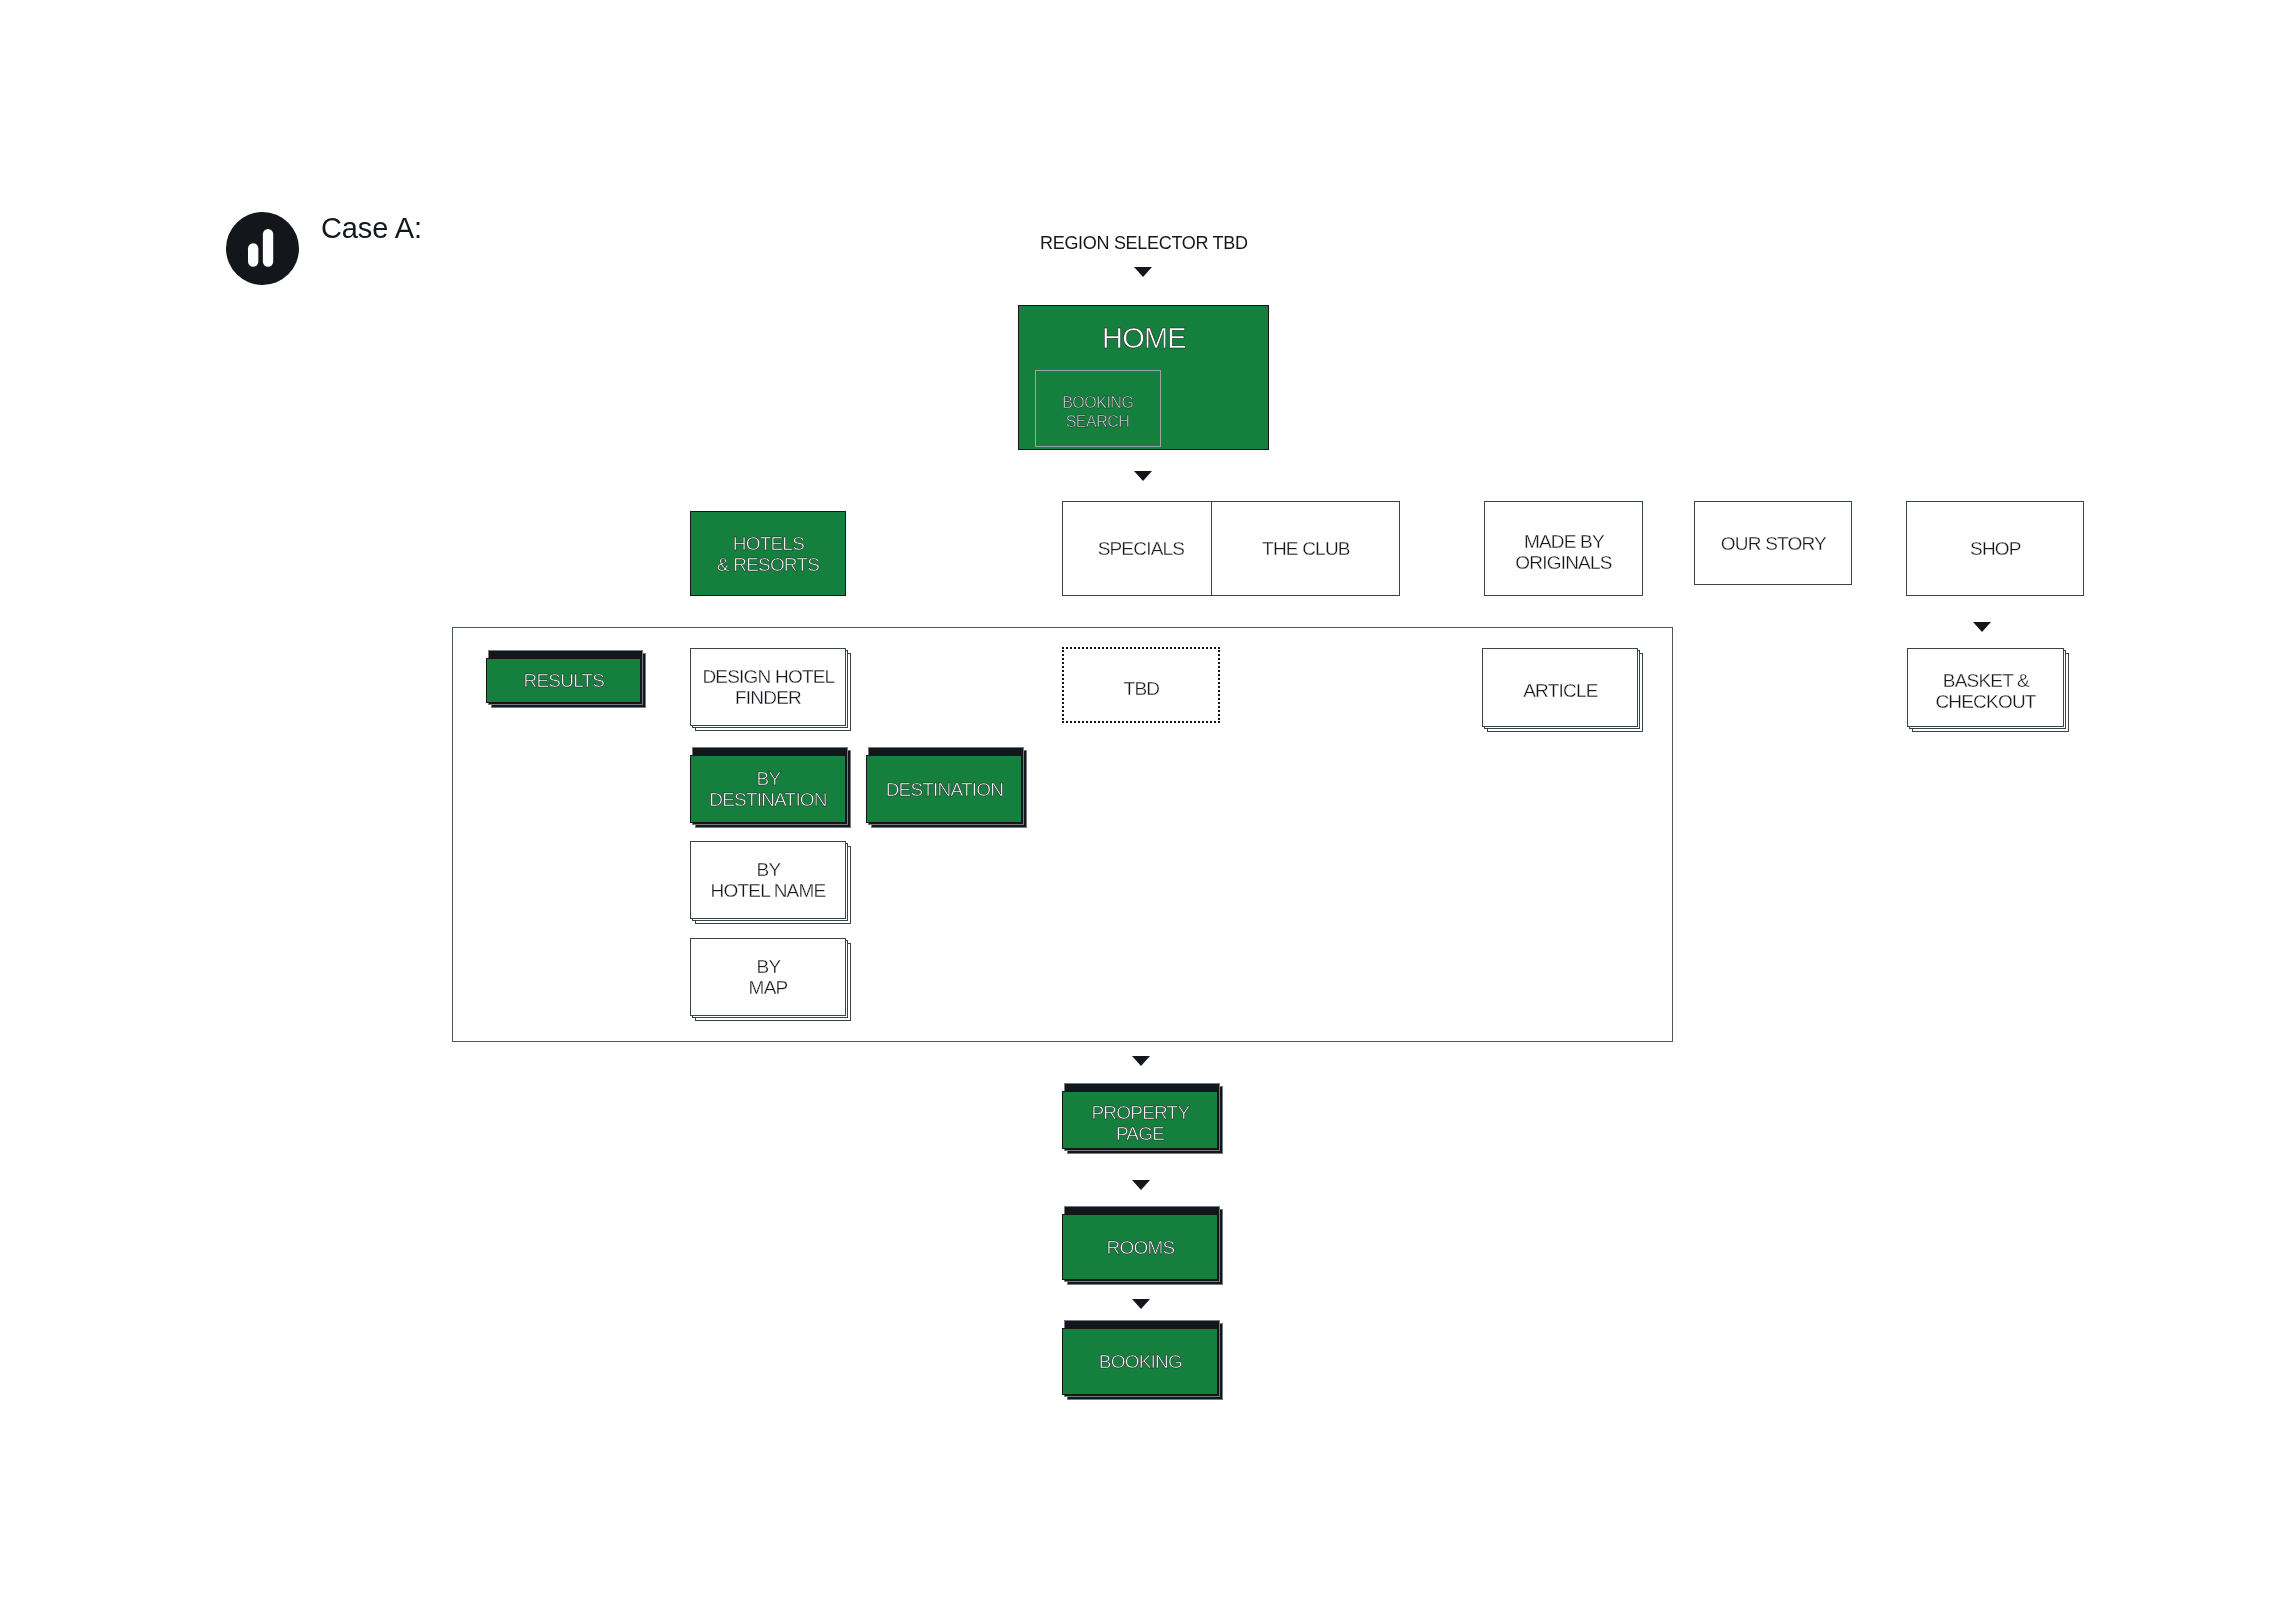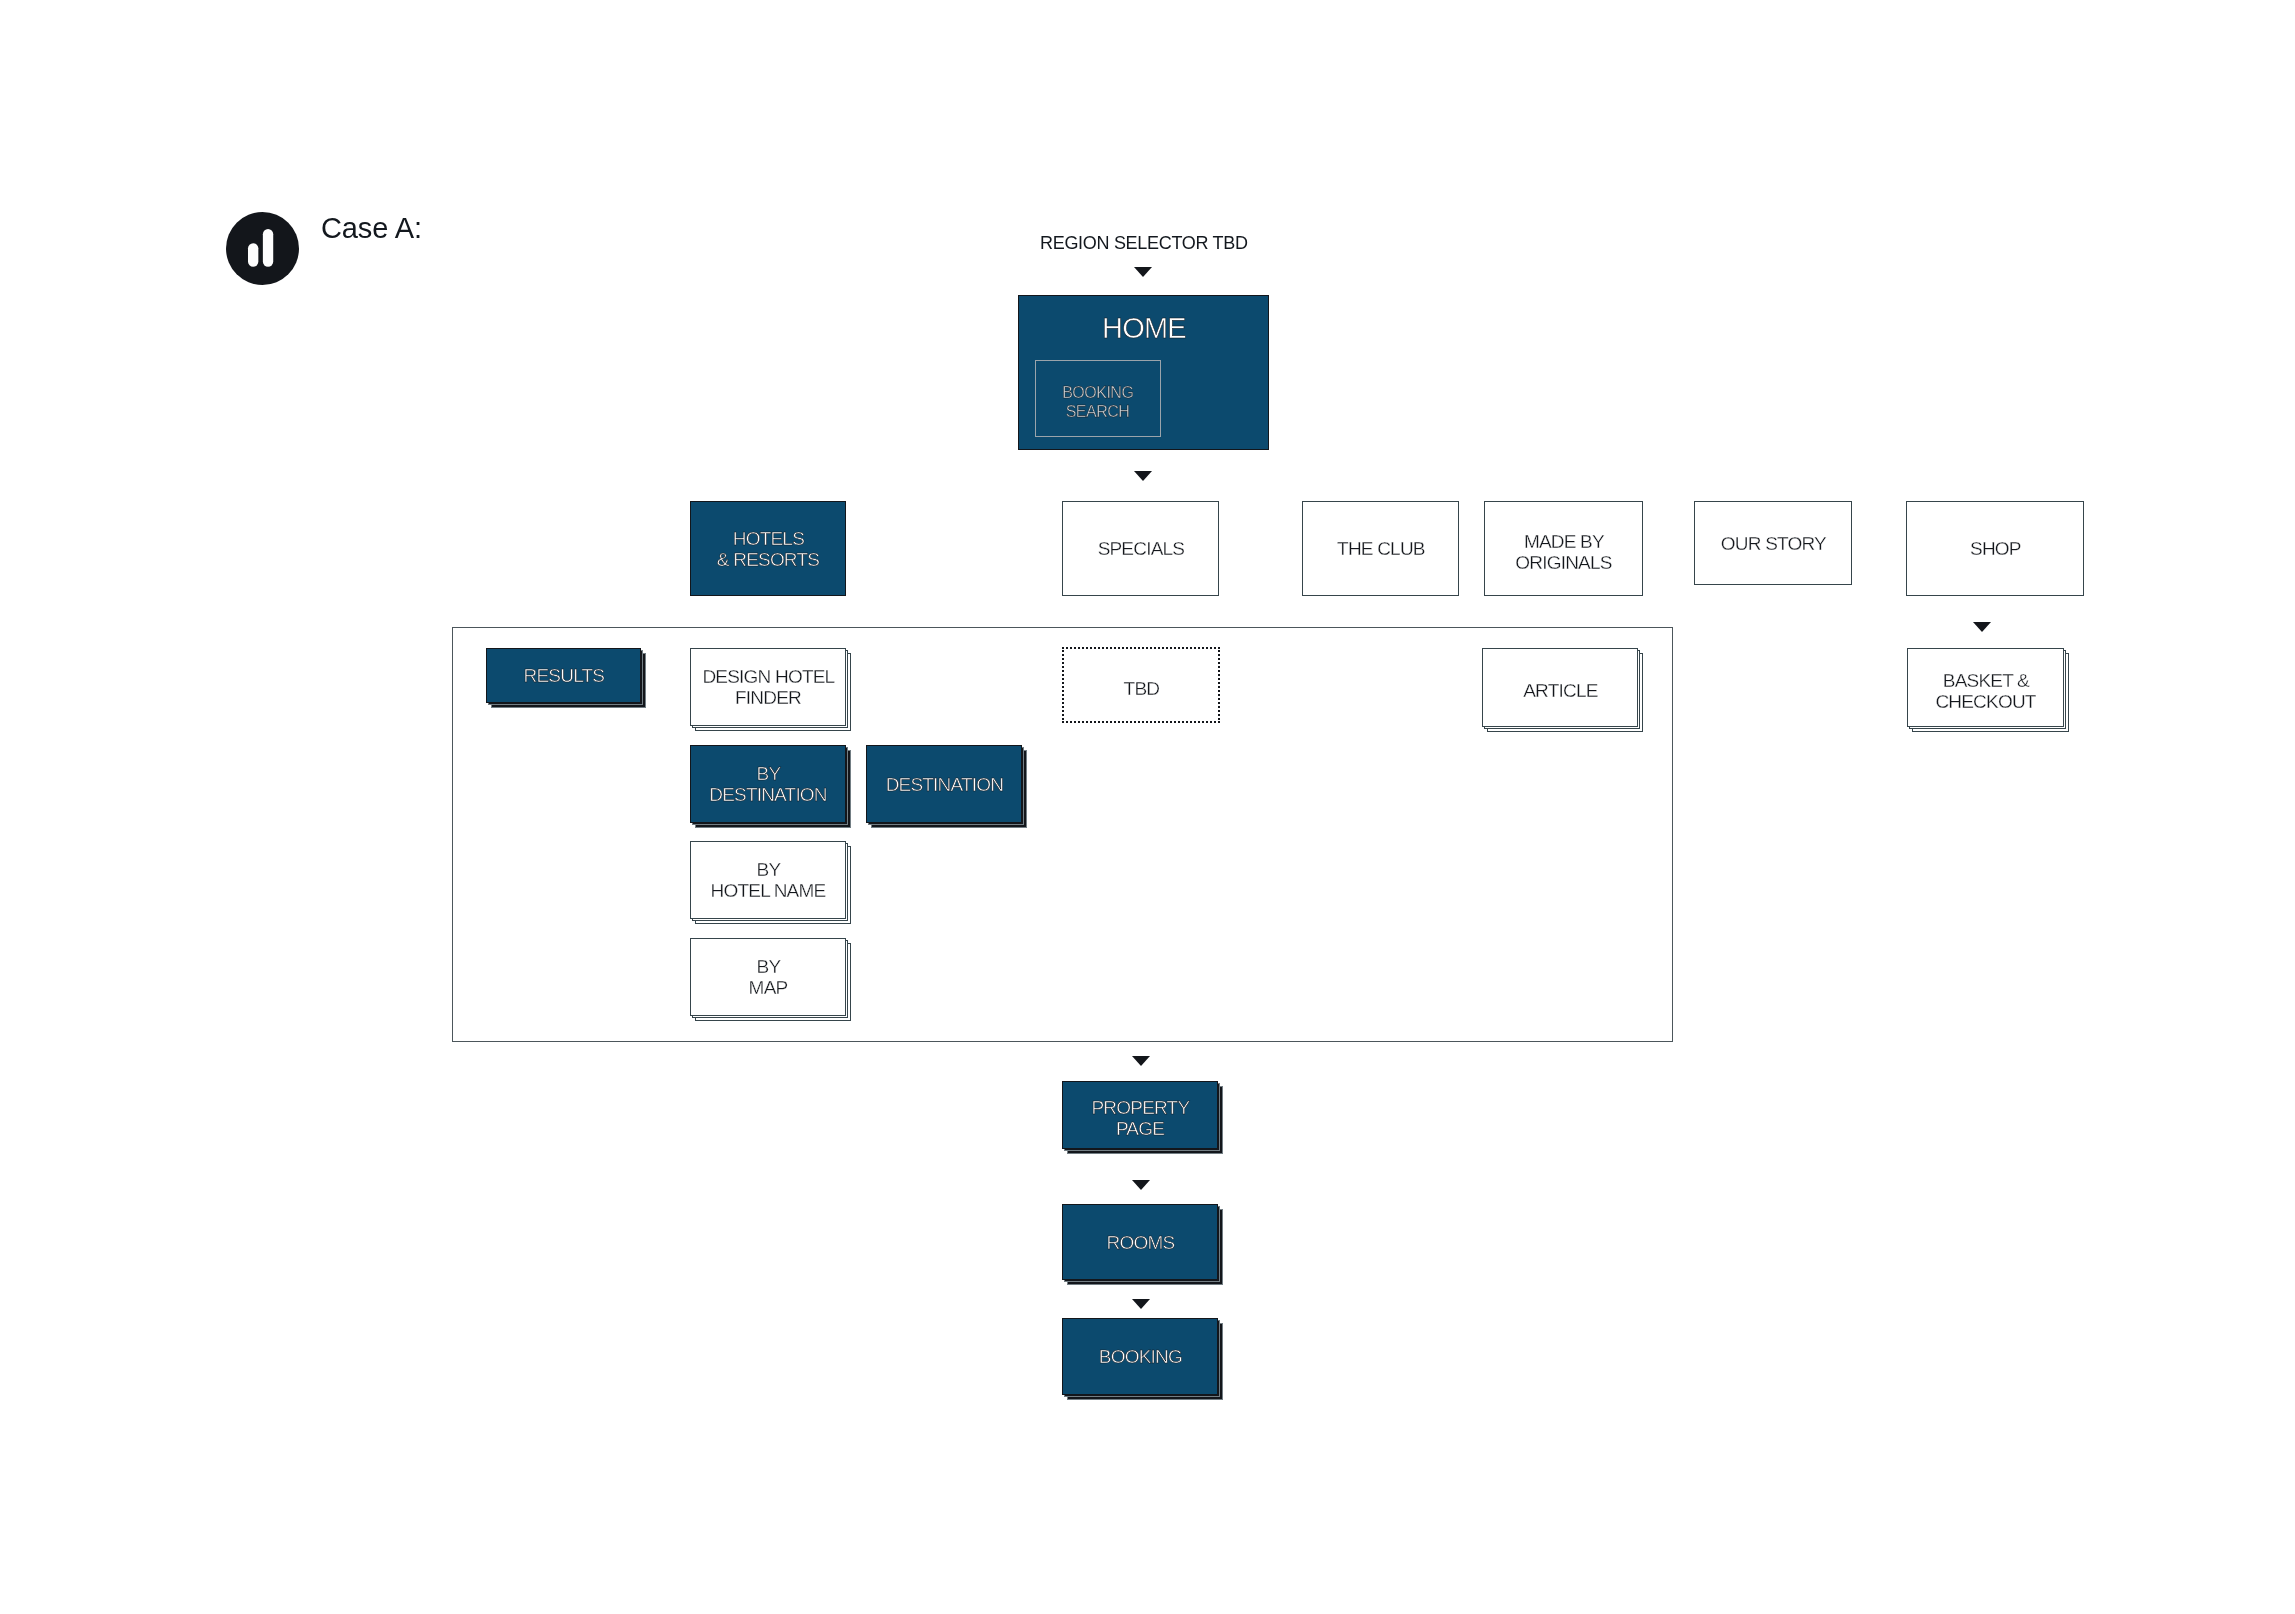--- a/index.html
+++ b/index.html
@@ -23,21 +23,21 @@
 
   
   .node { position:absolute; box-sizing:border-box; }
   .node .face {
     position:absolute; inset:0; box-sizing:border-box;
     display:flex; align-items:center; justify-content:center; text-align:center;
   }
   .node .lbl { white-space:pre-line; }
 
   .light .face { background:#fff; border:1.3px solid #36454b; color:#13161b; }
-  .dark  .face { background:#0c4a6e; border:1.3px solid #13161b; color:#ffffff; }
+  .dark  .face { background:#15803d; border:1.3px solid #13161b; color:#ffffff;margin-top:10px; }
   .dotted .face { background:#fff; border:2.2px dotted #13161b; color:#13161b; }
   
   .dark .lbl   { -webkit-text-stroke:0.5px #13161b; }
   .light .lbl, .dotted .lbl { -webkit-text-stroke:0.3px #ffffff; }
   .inner-box .lbl { -webkit-text-stroke:0.4px #13161b; color:#cfd5d9; }
 
   
   .sheet { position:absolute; box-sizing:border-box; }
   .light .sheet { background:#fff; border:1.3px solid #36454b; }
   .dark  .sheet { background:#13161b; border:1.3px solid #13161b; }
@@ -109,21 +109,21 @@
     <div class="face">
         <span class="lbl t20">HOTELS
 &amp; RESORTS</span>
       </div>
   </div>
   <div class="node light" style="left:1062px; top:501px; width:157px; height:95px;">
     <div class="face">
         <span class="lbl t20">SPECIALS</span>
       </div>
   </div>
-  <div class="node light" style="left:1302px; top:501px; width:157px; height:95px;">
+  <div class="node light" style="left:1211px; top:501px; width:189px; height:95px;">
     <div class="face">
         <span class="lbl t20">THE CLUB</span>
       </div>
   </div>
   <div class="node light" style="left:1484px; top:501px; width:159px; height:95px;">
     <div class="face" style="padding-top:6.4px;">
         <span class="lbl t20">MADE BY
 ORIGINALS</span>
       </div>
   </div>

